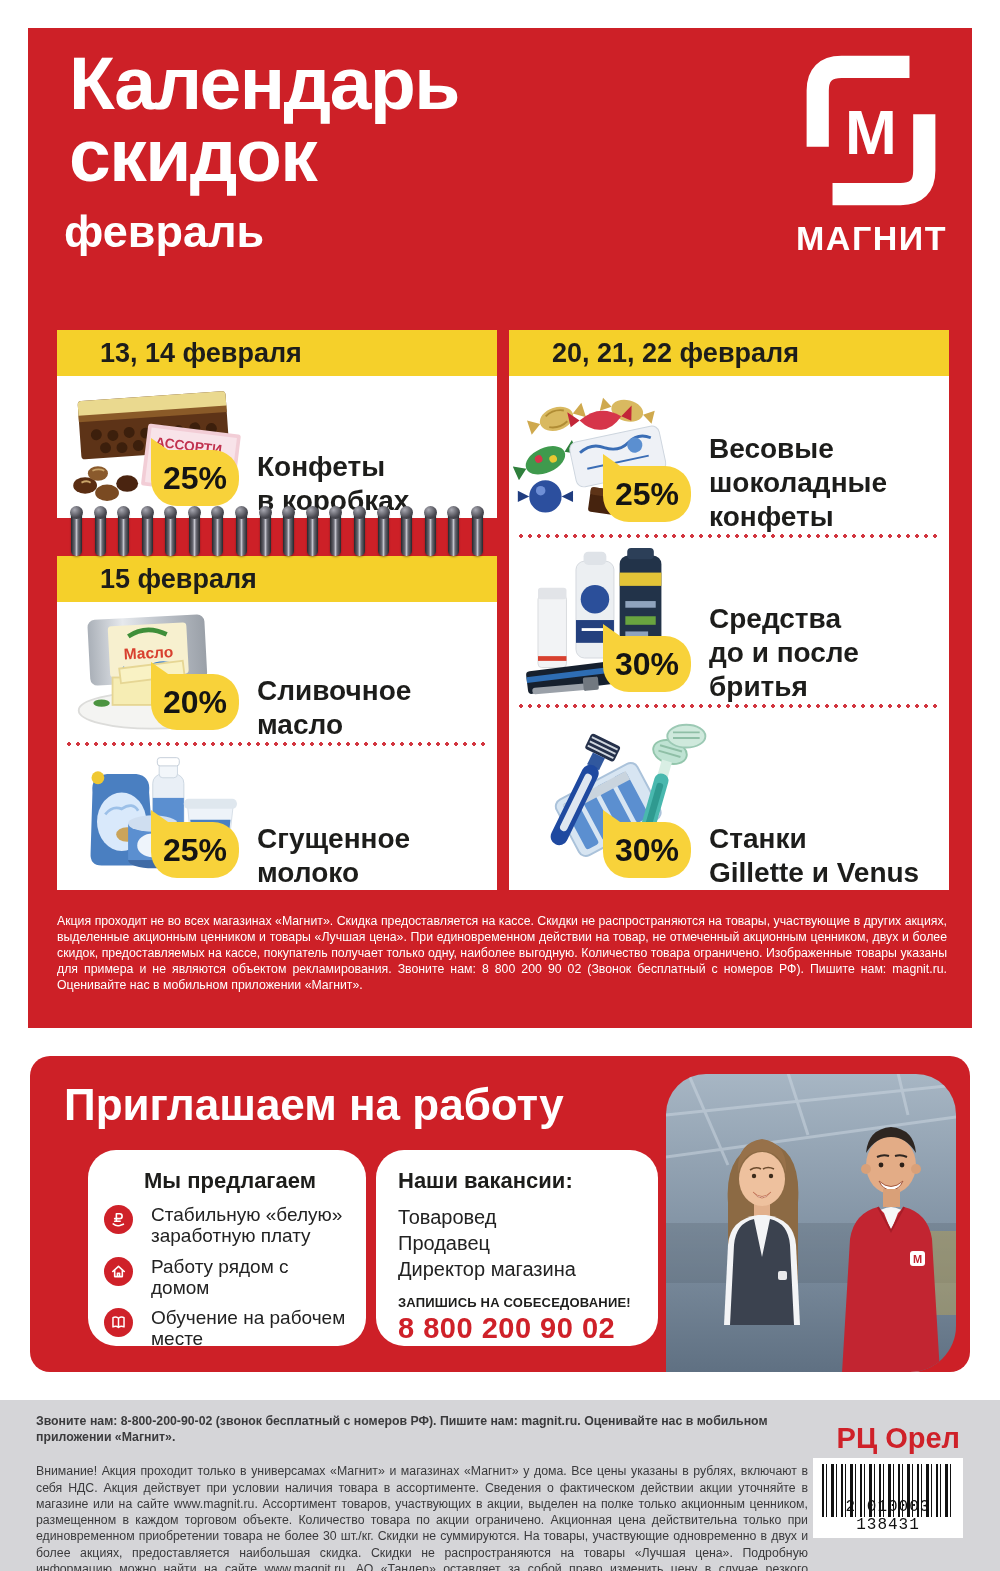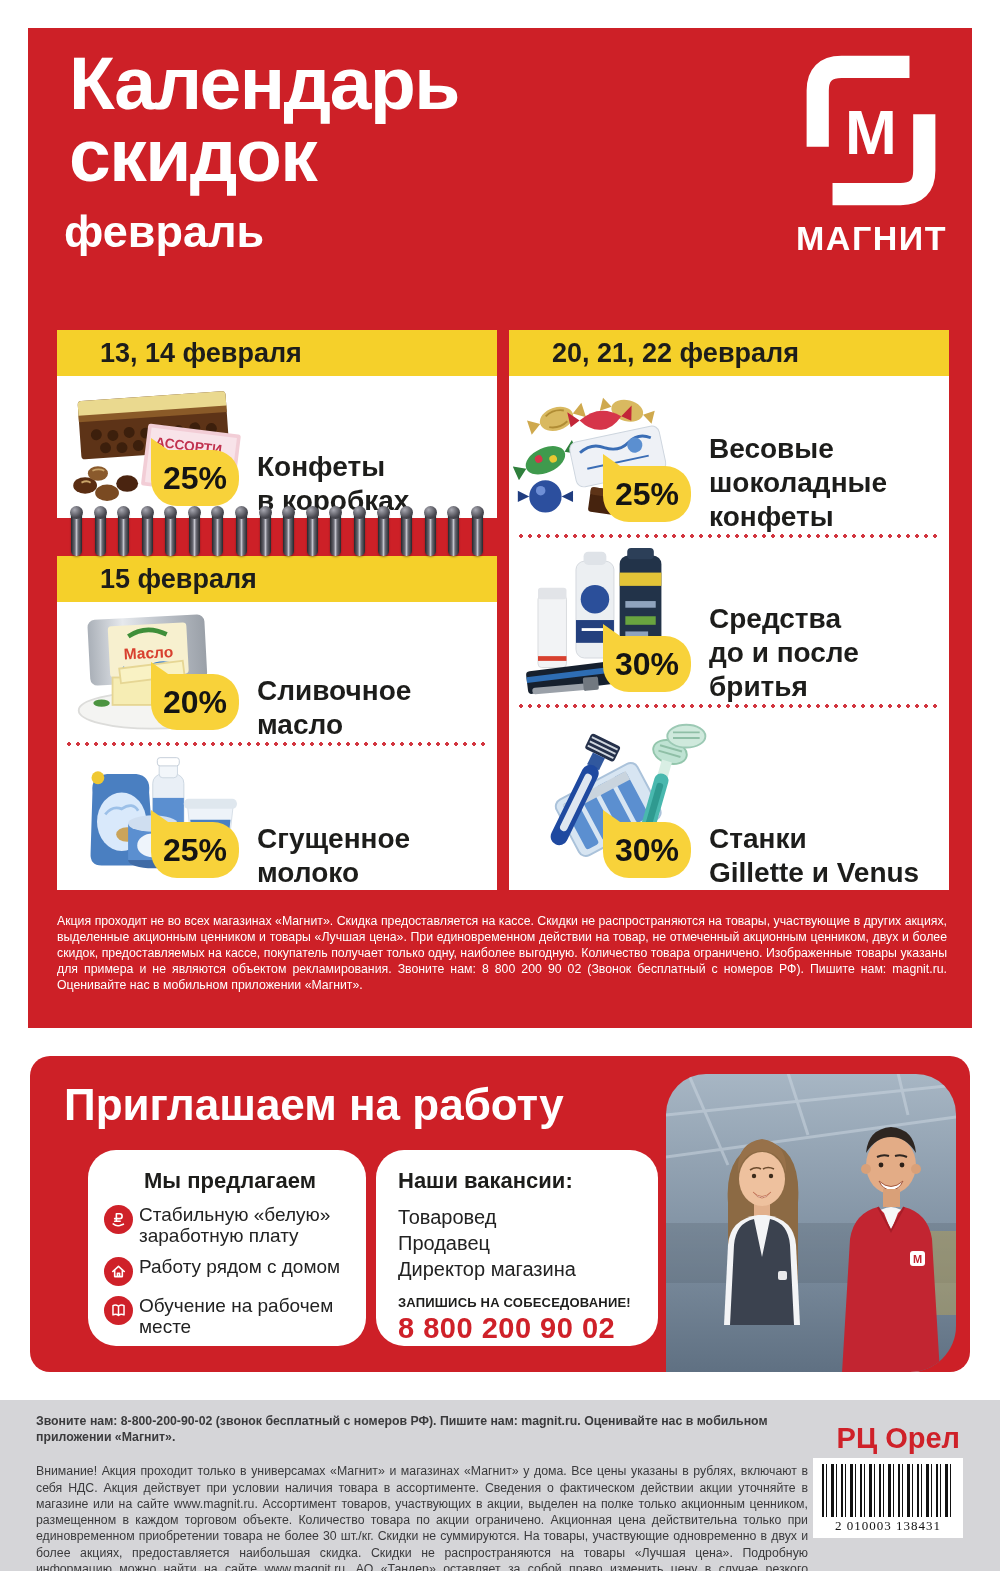--- a/index.html
+++ b/index.html
@@ -52,43 +52,43 @@
         font-size:12.3px;line-height:1.3;text-align:justify;}
 
   
   .jobs{position:absolute;left:30px;top:1056px;width:940px;height:316px;background:#cd2027;
         border-radius:20px;}
   .jobs h2{position:absolute;left:34px;top:24px;margin:0;color:#fff;font-size:44px;font-weight:bold;}
   .wcard{position:absolute;top:94px;height:196px;background:#fff;border-radius:28px;box-sizing:border-box;}
   .offers{left:58px;width:278px;padding:18px 14px 0 16px;}
   .offers h3,.vac h3{margin:0 0 10px 0;font-size:22px;font-weight:bold;color:#1d1d1b;}
   .offers h3{padding-left:40px;}
-  .offer{display:flex;gap:6px;margin-bottom:9px;font-size:19px;line-height:1.12;color:#222;}
+  .offer{display:flex;gap:18px;margin-bottom:9px;font-size:19px;line-height:1.12;color:#222;}
   .oicon{width:29px;height:29px;flex:0 0 29px;border-radius:50%;background:#cf2129;
          display:flex;align-items:center;justify-content:center;margin-top:1px;}
   .vac{left:346px;width:282px;padding:18px 16px 0 22px;}
   .vlist div{font-size:20px;line-height:1.3;color:#222;}
   .cta{margin-top:13px;font-size:13px;font-weight:bold;color:#1d1d1b;letter-spacing:.2px;}
   .phone{margin-top:2px;font-size:29px;font-weight:bold;color:#cf2129;letter-spacing:.5px;}
   .photo{position:absolute;right:14px;top:18px;bottom:0;width:290px;overflow:hidden;
          border-radius:40px 40px 46px 0;}
   .photo svg{width:100%;height:100%;display:block;}
 
   
   .footer{position:absolute;left:0;top:1400px;width:1000px;height:171px;background:#d5d5d8;}
   .ftext{position:absolute;left:36px;top:13px;width:772px;color:#3a3a3c;}
   .fbold{margin:0 0 18px 0;font-size:12.3px;font-weight:bold;line-height:1.32;}
   .flegal{margin:0;font-size:12.3px;line-height:1.32;text-align:justify;}
   .rc{position:absolute;right:40px;top:22px;font-size:29px;font-weight:bold;color:#cf2129;}
   .bclabel{position:absolute;right:37px;top:58px;width:150px;height:80px;background:#fff;}
   .bars{position:absolute;left:9px;right:9px;top:6px;height:53px;
         background-image:repeating-linear-gradient(90deg,#111 0 2px,#fff 2px 4px,#111 4px 5px,
         #fff 5px 9px,#111 9px 12px,#fff 12px 14px,#111 14px 15px,#fff 15px 19px);}
-  .bdigits{position:absolute;left:0;right:0;bottom:4px;text-align:center;font-size:13px;
-        font-family:Liberation Serif, serif;letter-spacing:1px;color:#111;}
+  .bdigits{position:absolute;left:0;right:0;bottom:4px;text-align:center;font-size:16px;
+        font-family:Liberation Mono, monospace;letter-spacing:1px;color:#111;}
 </style>
 </head>
 <body>
 
 <div class="page">
 
   <section class="flyer">
     <h1 class="title">
       <span>Календарь</span>
       <span>скидок</span>

